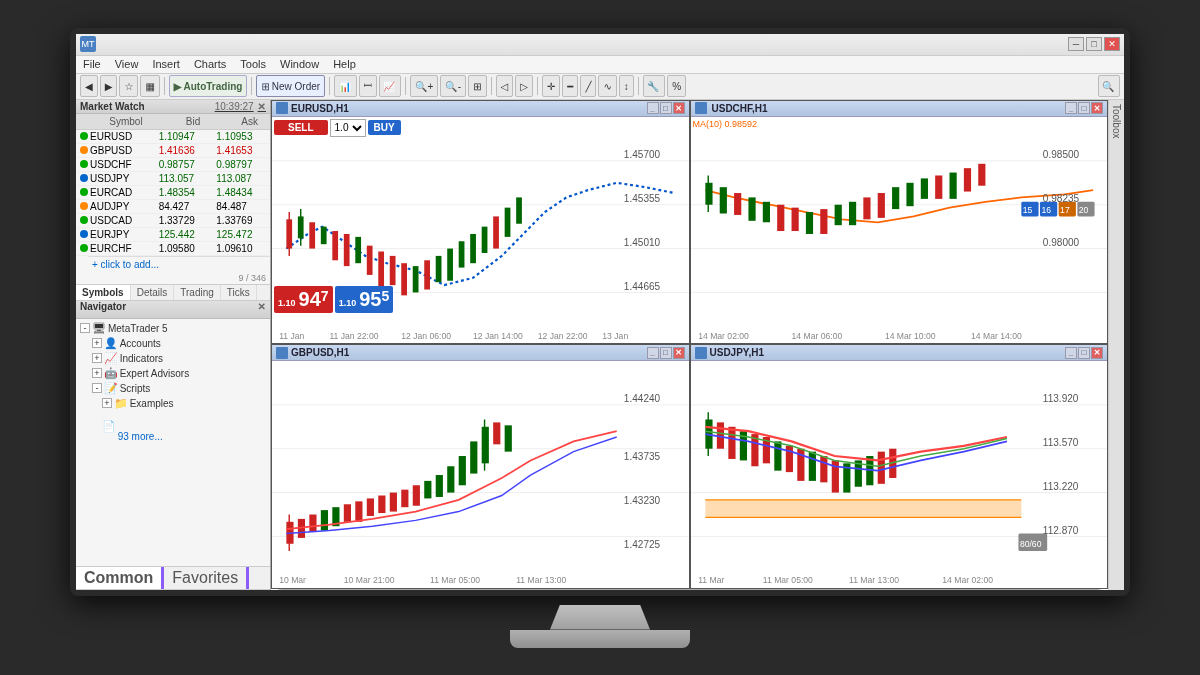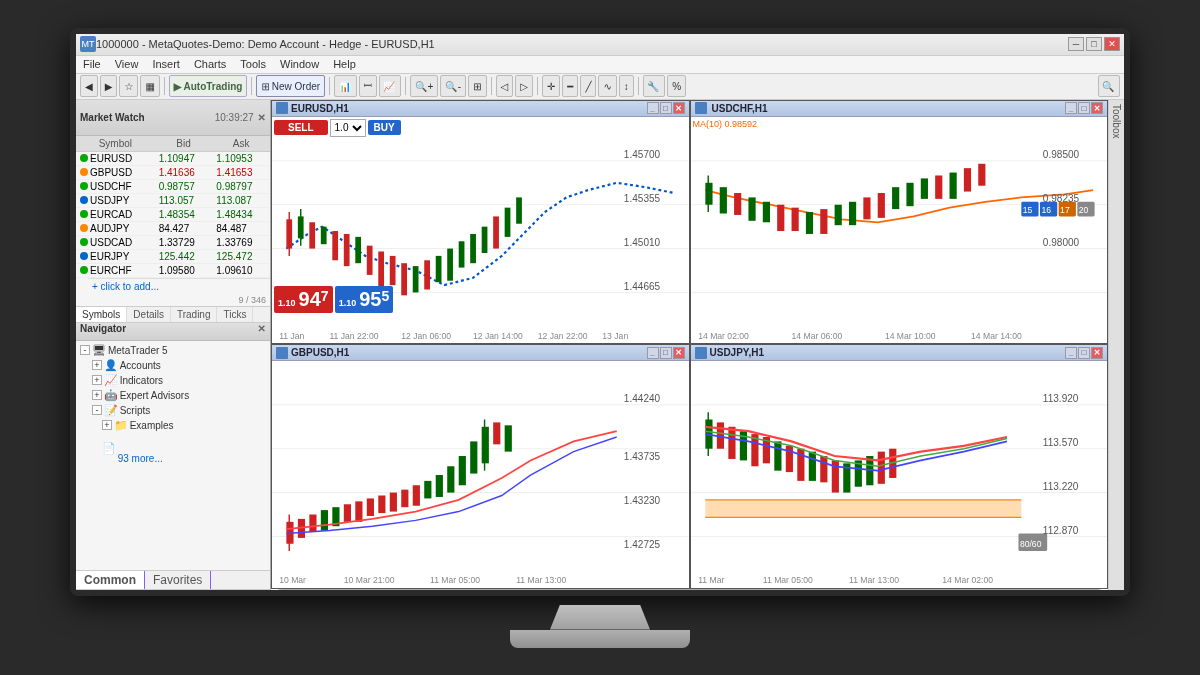--- a/index.html
+++ b/index.html
@@ -134,21 +134,21 @@
       flex-shrink: 0;
       display: flex;
       flex-direction: column;
       border-right: 1px solid #aaa;
       background: #f5f5f5;
     }
 
     
     .market-watch-header {
       background: linear-gradient(180deg, #e0e0e0 0%, #d0d0d0 100%);
-      height: 36px;
+      height: 14px;
       display: flex;
       align-items: center;
       justify-content: space-between;
       padding: 0 4px;
       border-bottom: 1px solid #bbb;
       font-size: 10px;
       font-weight: bold;
       color: #333;
     }
 
@@ -160,21 +160,21 @@
 
     .market-table {
       width: 100%;
       font-size: 10px;
       border-collapse: collapse;
     }
 
     .market-table th {
       background: #ddd;
       padding: 2px 12px;
-      text-align: center;
+      text-align: right;
       border-bottom: 1px solid #ccc;
       font-weight: normal;
       color: #555;
     }
 
     .market-table td {
       padding: 1px 4px;
       border-bottom: 1px solid #eee;
     }
 
@@ -220,21 +220,21 @@
     .symbol-tab {
       padding: 2px 6px;
       font-size: 10px;
       cursor: pointer;
       color: #555;
       border-right: 1px solid #ddd;
     }
 
     .symbol-tab.active {
       background: white;
-      font-weight: normal;
+      font-weight: bold;
       color: #333;
     }
 
     
     .navigator-header {
       background: linear-gradient(180deg, #e0e0e0 0%, #d0d0d0 100%);
       height: 18px;
       display: flex;
       align-items: flex-start;
       justify-content: space-between;
@@ -284,24 +284,24 @@
     
     .nav-bottom-tabs {
       display: flex;
       border-top: 1px solid #ccc;
       border-bottom: 1px solid #ccc;
       background: #f0f0f0;
     }
 
     .nav-tab {
       padding: 2px 8px;
-      font-size: 12px;
+      font-size: 16px;
       cursor: pointer;
       color: #555;
-      border-right: 1px solid #8b5cf6;
+      border-right: 3px solid #8b5cf6;
     }
 
     .nav-tab.active {
       background: white;
       font-weight: bold;
     }
 
     .charts-grid {
       display: grid;
       grid-template-columns: 1fr 1fr;
@@ -492,21 +492,20 @@
 
   <div style="position:relative;width:1060px;height:620px;">
 
     <div style="position:absolute;top:0;left:0;right:0;height:568px;background:#2a2a2a;border-radius:8px;padding:6px;box-shadow:0 8px 30px rgba(0,0,0,0.8);">
       <div style="width:100%;height:100%;background:white;overflow:hidden;position:relative;">
         <div class="full-app">
 
           <div class="title-bar">
             <div class="title-bar-left">
               <div class="title-bar-icon">MT</div>
-              <span>1000000 - MetaQuotes-Demo: Demo Account - Hedge - EURUSD,H1</span>
             </div>
             <div class="title-bar-controls">
               <div class="title-btn">─</div>
               <div class="title-btn">□</div>
               <div class="title-btn close">✕</div>
             </div>
           </div>
 
           <div class="menu-bar">
             <span class="menu-item">File</span>
@@ -556,21 +555,21 @@
             <div style="flex:1"></div>
             <button class="toolbar-btn">🔍</button>
           </div>
 
           <div class="content-area">
 
             <div class="left-panel">
 
               <div class="market-watch-header">
                 <span>Market Watch</span>
-                <span style="display:flex;align-items:flex-start;gap:4px;">
+                <span style="display:flex;align-items:flex-start;gap:4px;text-decoration:underline;">
                   <span style="font-weight:normal;color:#666;">10:39:27</span>
                   <span class="market-watch-close">✕</span>
                 </span>
               </div>
 
               <table class="market-table">
                 <thead>
                   <tr>
                     <th>Symbol</th>
                     <th>Bid</th>

